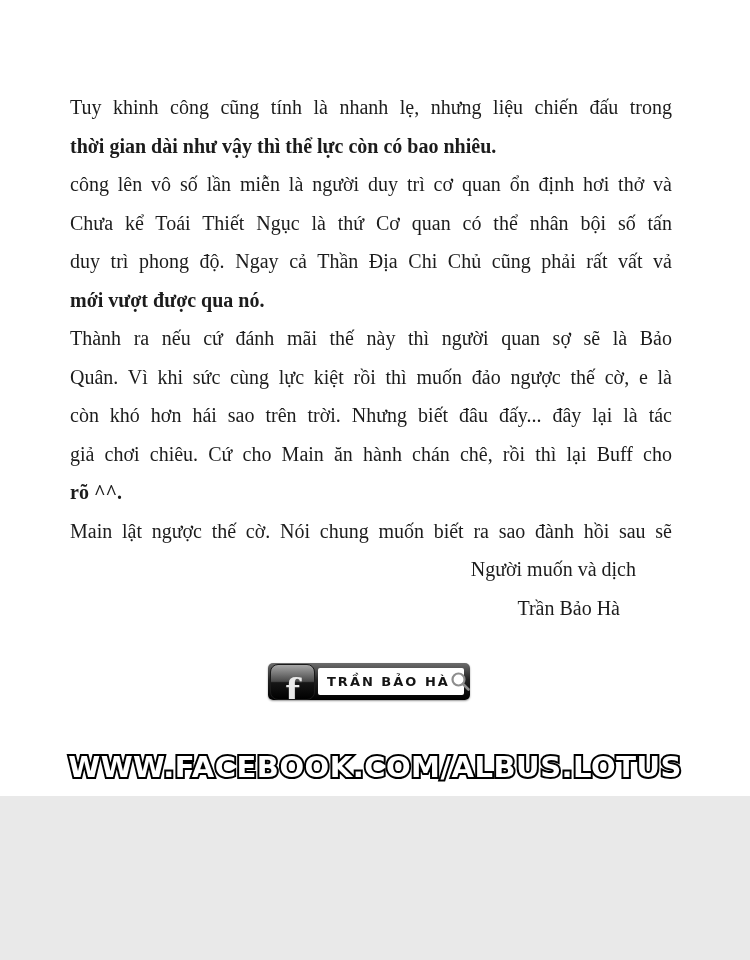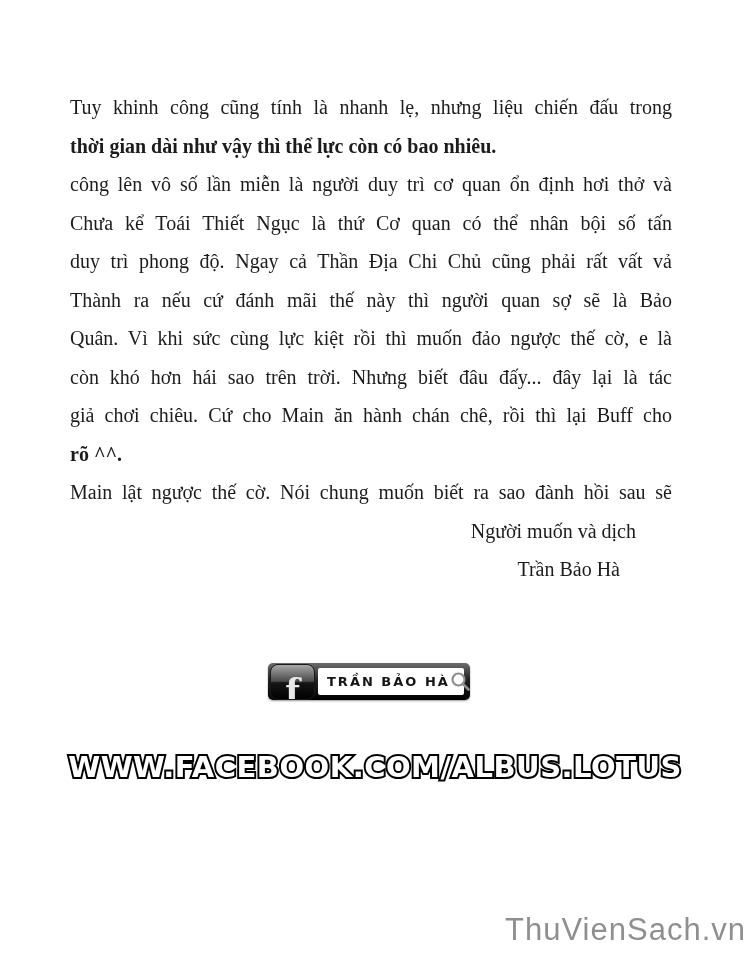--- a/index.html
+++ b/index.html
@@ -1,20 +1,20 @@
 <!DOCTYPE html>
 <html><head>
 <meta charset="utf-8">
 <style>
   html, body { margin: 0; padding: 0; }
   body { background: #e9e9e9; }
   .page {
     position: relative;
     width: 750px;
-    height: 960px;
+    height: 796px;
     margin: 0 auto;
     background: #ffffff;
     overflow: hidden;
     font-family: "Liberation Serif", serif;
   }
 
   
   .body-text {
     position: absolute;
     left: 70px;
@@ -131,20 +131,21 @@
 
 <div class="page">
 
   <div class="body-text">
 
   <div class="line">Tuy khinh công cũng tính là nhanh lẹ, nhưng liệu chiến đấu trong</div>
       <div class="line last">thời gian dài như vậy thì thể lực còn có bao nhiêu.</div>
       <div class="line">công lên vô số lần miễn là người duy trì cơ quan ổn định hơi thở và</div>
       <div class="line">Chưa kể Toái Thiết Ngục là thứ Cơ quan có thể nhân bội số tấn</div>
       <div class="line">duy trì phong độ. Ngay cả Thần Địa Chi Chủ cũng phải rất vất vả</div>
+      <div class="line last">mới vượt được qua nó.</div>
       <div class="line">Thành ra nếu cứ đánh mãi thế này thì người quan sợ sẽ là Bảo</div>
       <div class="line">Quân. Vì khi sức cùng lực kiệt rồi thì muốn đảo ngược thế cờ, e là</div>
       <div class="line">còn khó hơn hái sao trên trời. Nhưng biết đâu đấy... đây lại là tác</div>
       <div class="line">giả chơi chiêu. Cứ cho Main ăn hành chán chê, rồi thì lại Buff cho</div>
       <div class="line last">rõ ^^.</div>
       <div class="line">Main lật ngược thế cờ. Nói chung muốn biết ra sao đành hồi sau sẽ</div>
       <div class="attr-line attr-role">Người muốn và dịch</div>
       <div class="attr-line attr-name">Trần Bảo Hà</div>
     </div>
 

